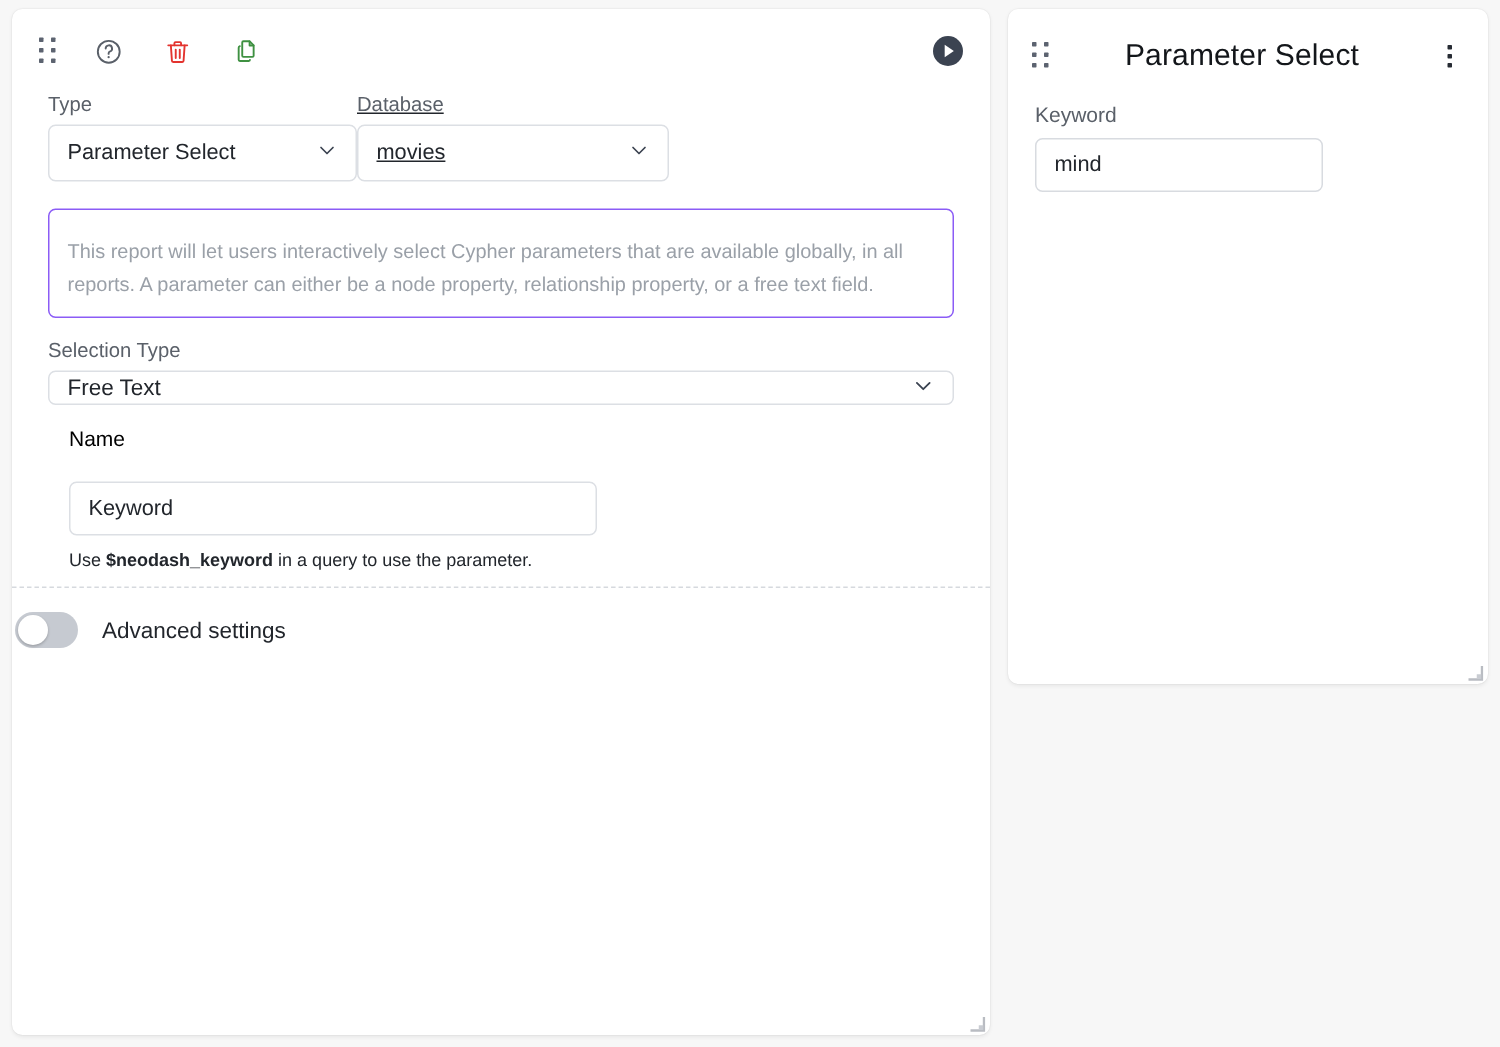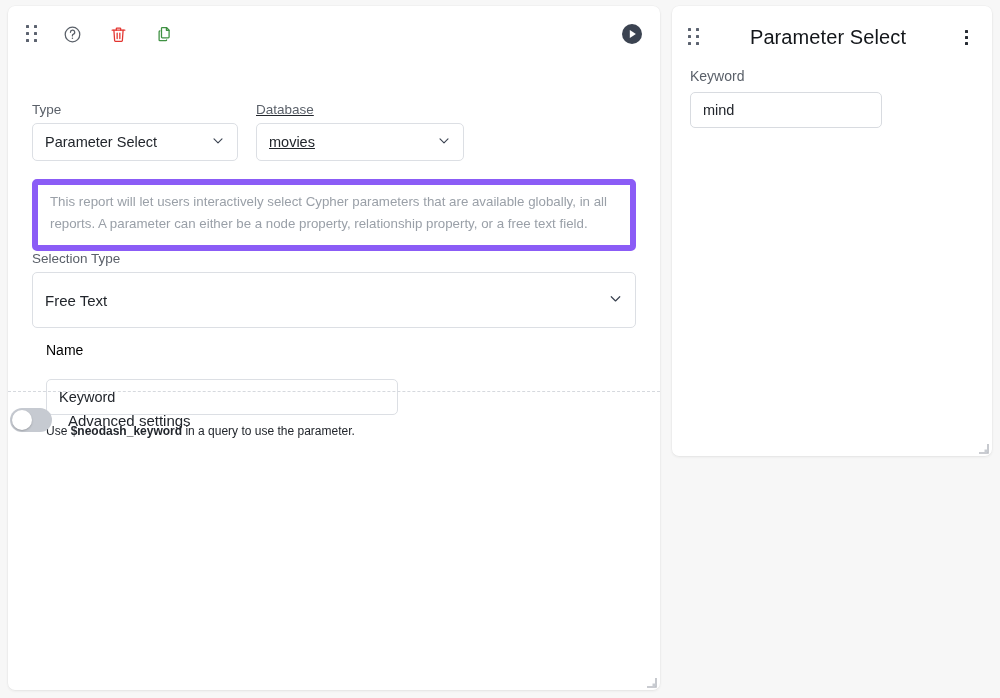--- a/index.html
+++ b/index.html
@@ -96,23 +96,22 @@
 
   .field-label {
     font-size: 13.5px;
     color: #5a6069;
     margin-bottom: 5px;
     line-height: 1.2;
   }
 
   .row {
     display: flex;
-    gap: 18px;
+    gap: 0;
     margin-bottom: 18px;
-    margin-top: 40px;
   }
 
   .select-box {
     position: relative;
     border: 1px solid #dcdfe4;
     border-radius: 5px;
     height: 38px;
     display: flex;
     align-items: center;
     padding: 0 34px 0 12px;
@@ -128,30 +127,30 @@
     right: 11px;
     top: 50%;
     transform: translateY(-50%);
     pointer-events: none;
   }
 
   #type-field { width: 206px; }
   #database-field { width: 208px; text-decoration: underline; }
 
   .description-box {
-    border: 6px solid #8b5cf6;
+    border: 1px solid #8b5cf6;
     border-radius: 5px;
-    padding: 6px 12px 10px 12px;
+    padding: 17px 12px 10px 12px;
     color: #9aa0a8;
     font-size: 13.3px;
     line-height: 1.65;
-    margin-bottom: 0;
-  }
-
-  #selection-type-field .select-box { width: 100%; height: 56px; font-size: 15px; }
+    margin-bottom: 14px;
+  }
+
+  #selection-type-field .select-box { width: 100%; height: 23px; font-size: 15px; }
 
   .name-block { margin-top: 14px; padding-left: 14px; }
   .name-block .field-label { font-size: 14px; color: #000000; margin-bottom: 20px; }
 
   #name-input {
     width: 352px;
     height: 36px;
     border: 1px solid #dcdfe4;
     border-radius: 5px;
     padding: 0 12px;

